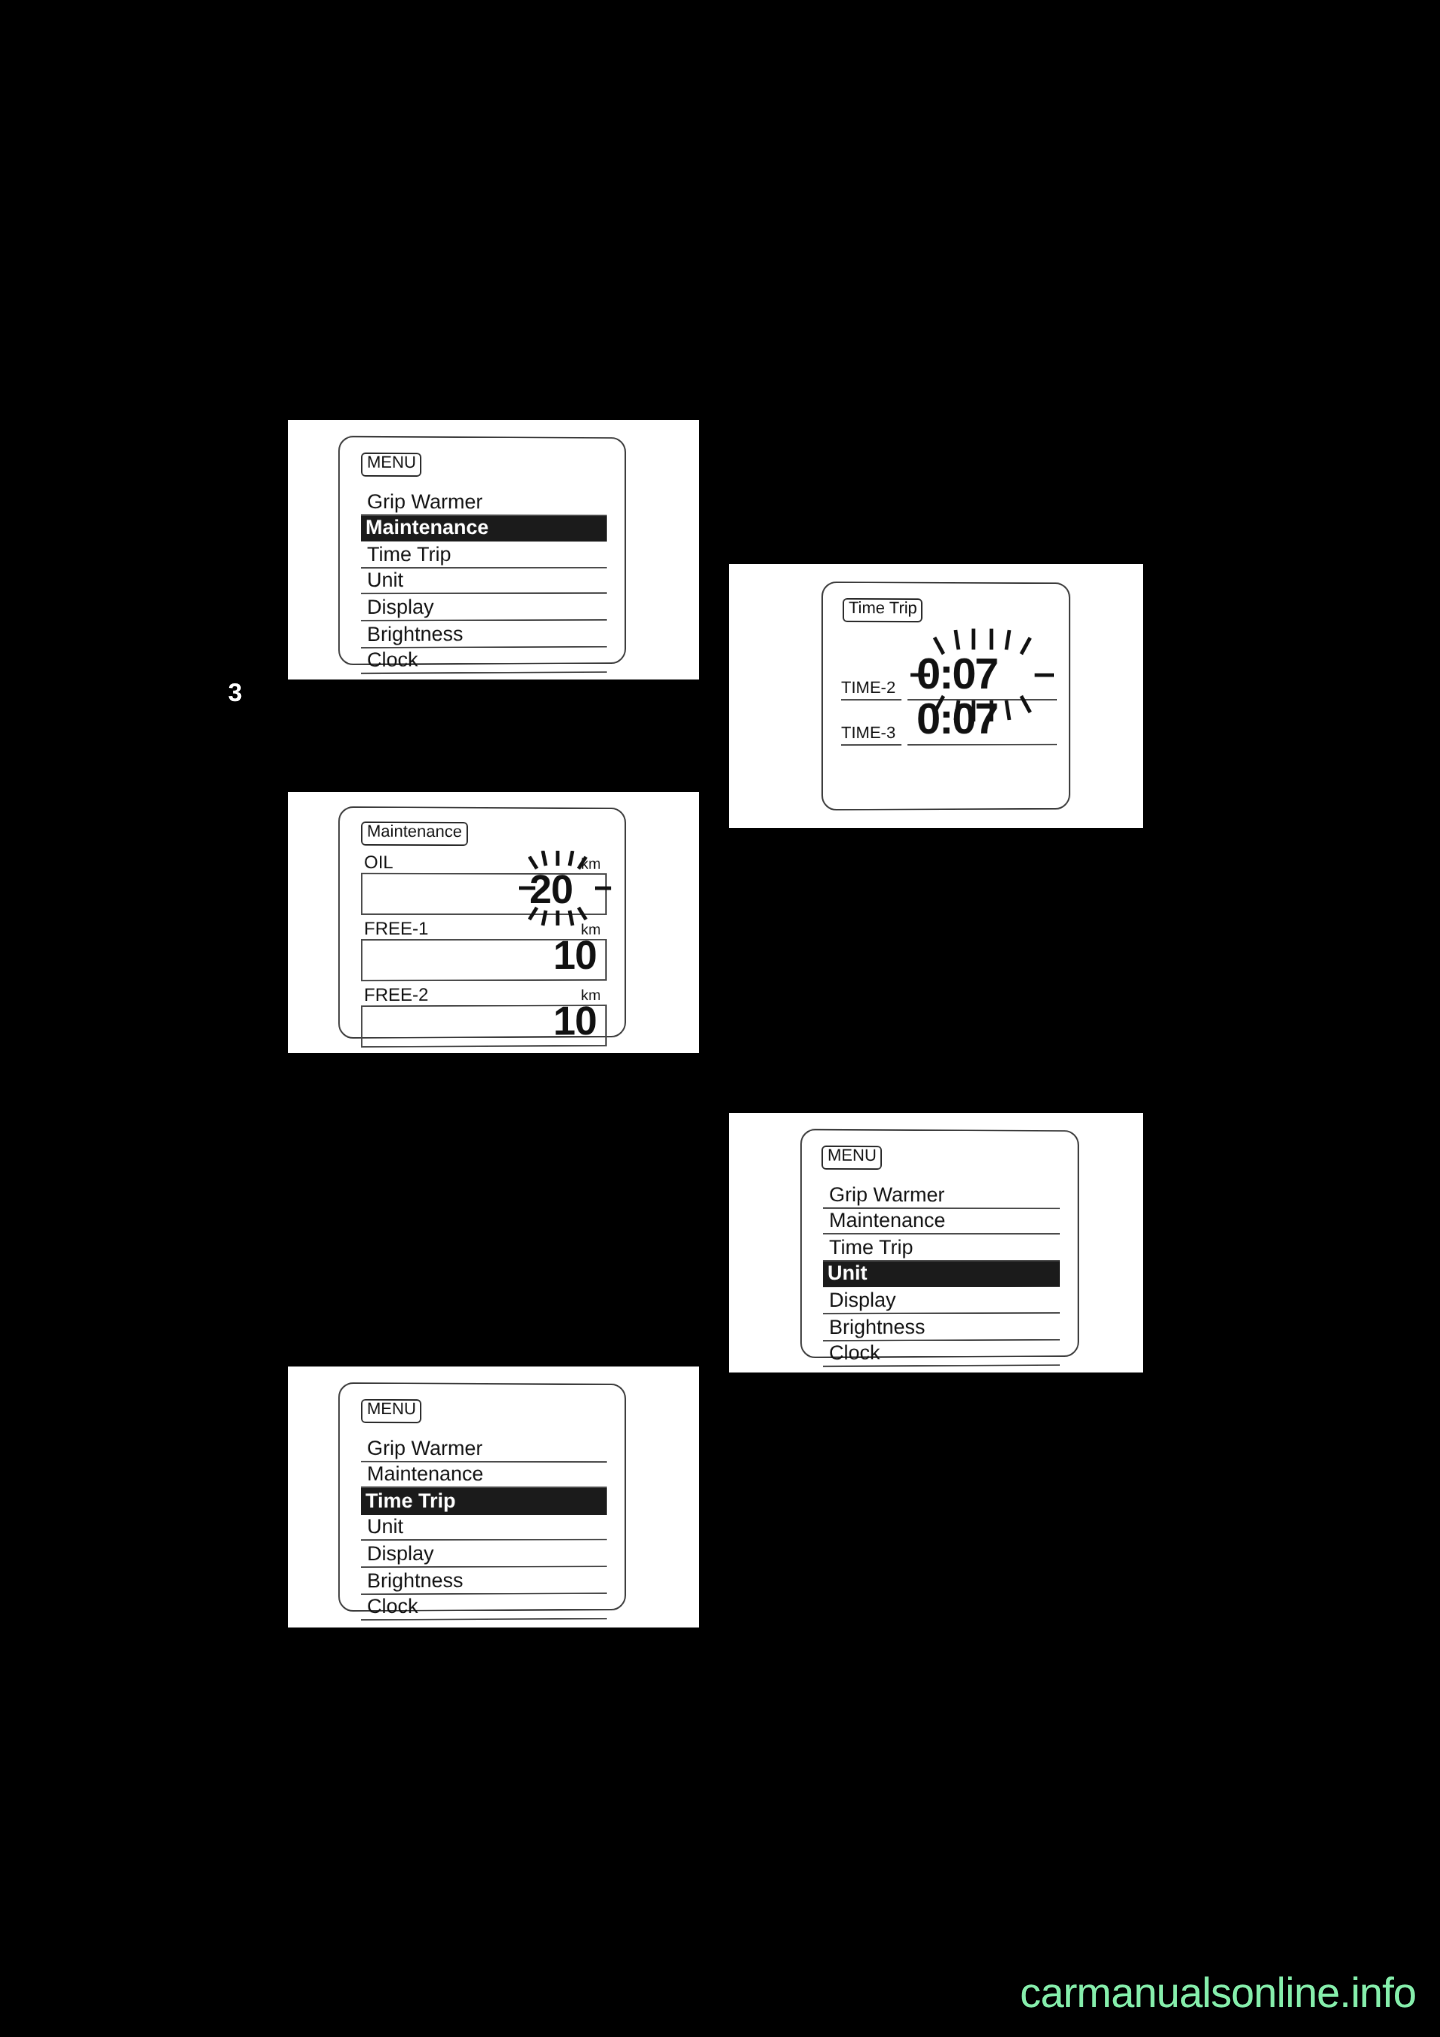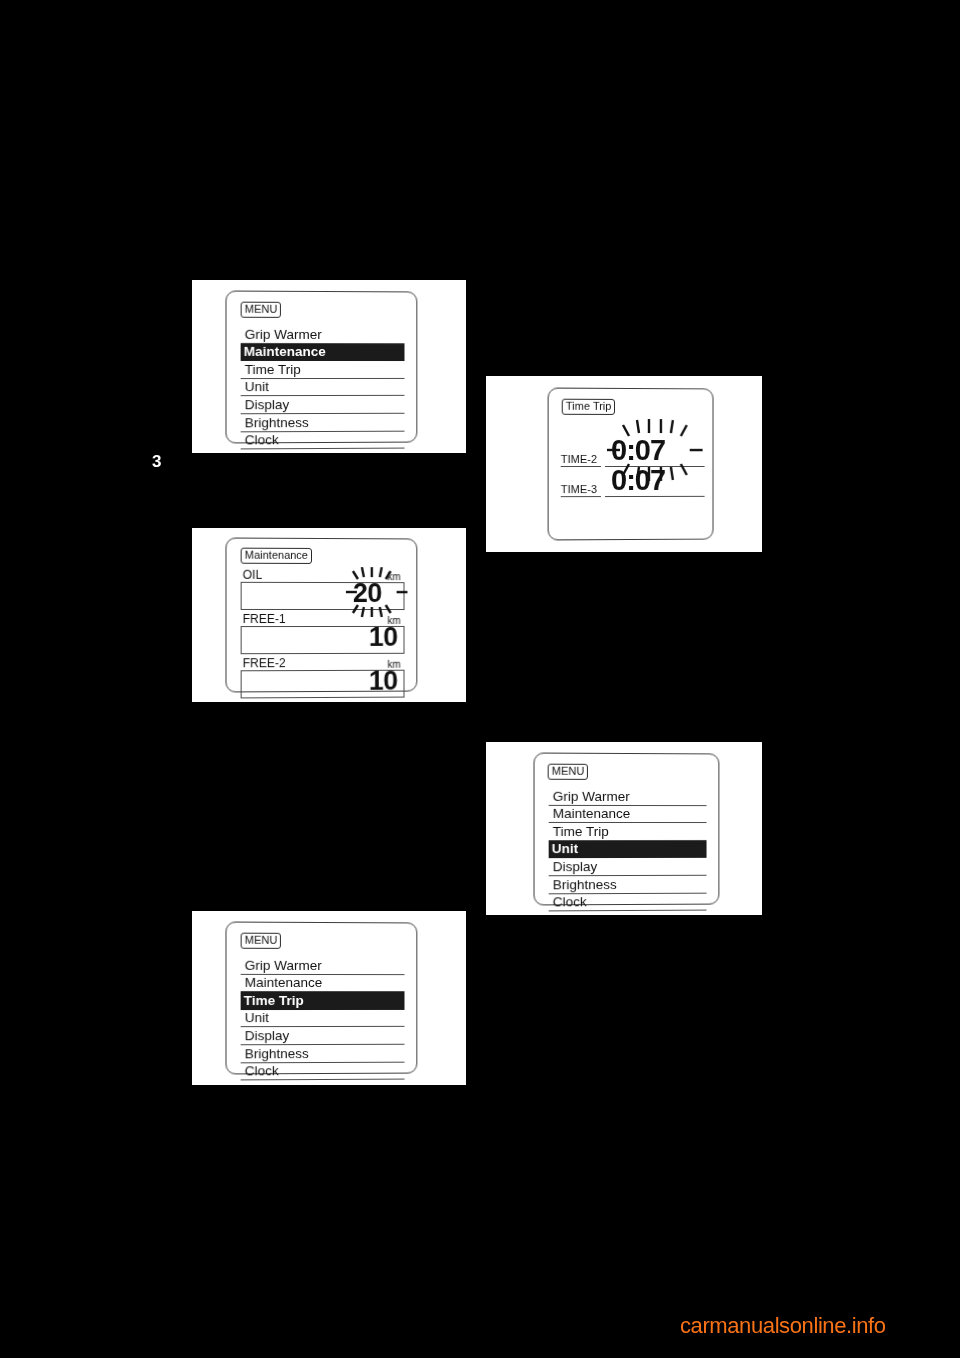--- a/index.html
+++ b/index.html
@@ -136,22 +136,22 @@
   }
 
   
   .flash{ position:absolute; pointer-events:none; }
   .flash svg{ display:block; }
 
   
   .watermark{
     position:absolute;
     left:680px; top:1313px;
-    color:#f97316;
-    font-size:22px;
+    color:#86efac;
+    font-size:28px;
     letter-spacing:-0.4px;
     font-family:"Liberation Sans", sans-serif;
     white-space:nowrap;
   }
 </style>
 </head>
 <body>
 
 <div class="chapter-num">3</div>
 

